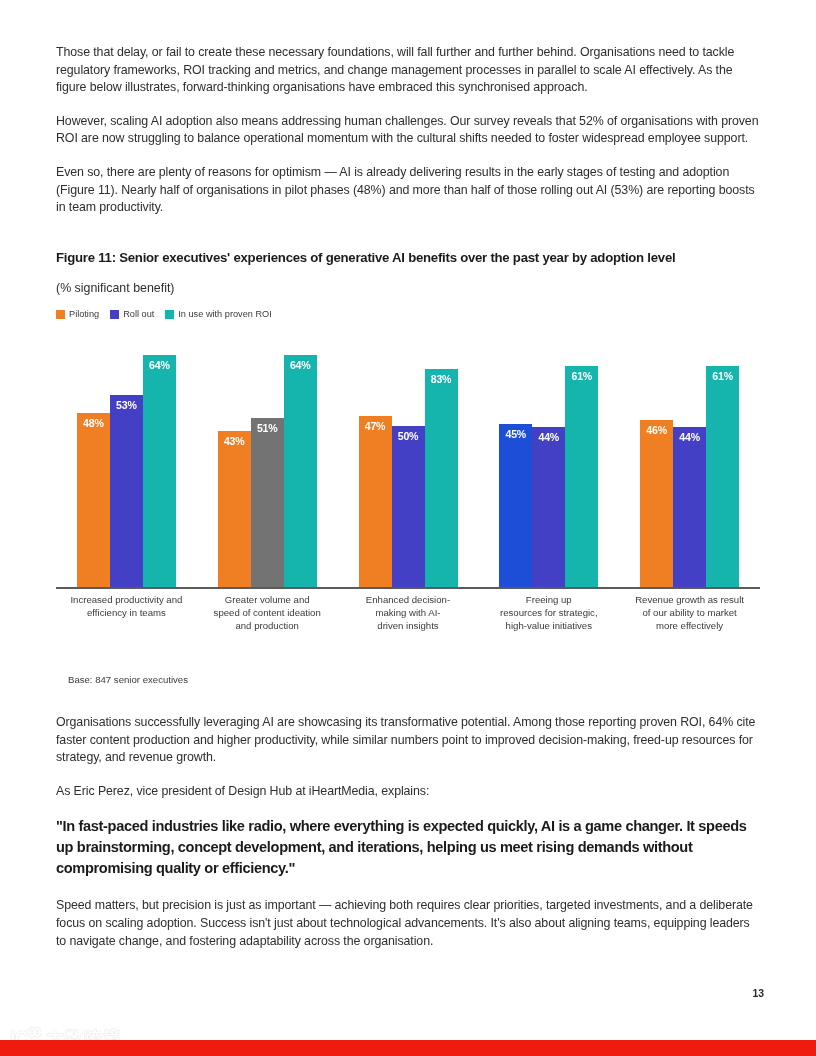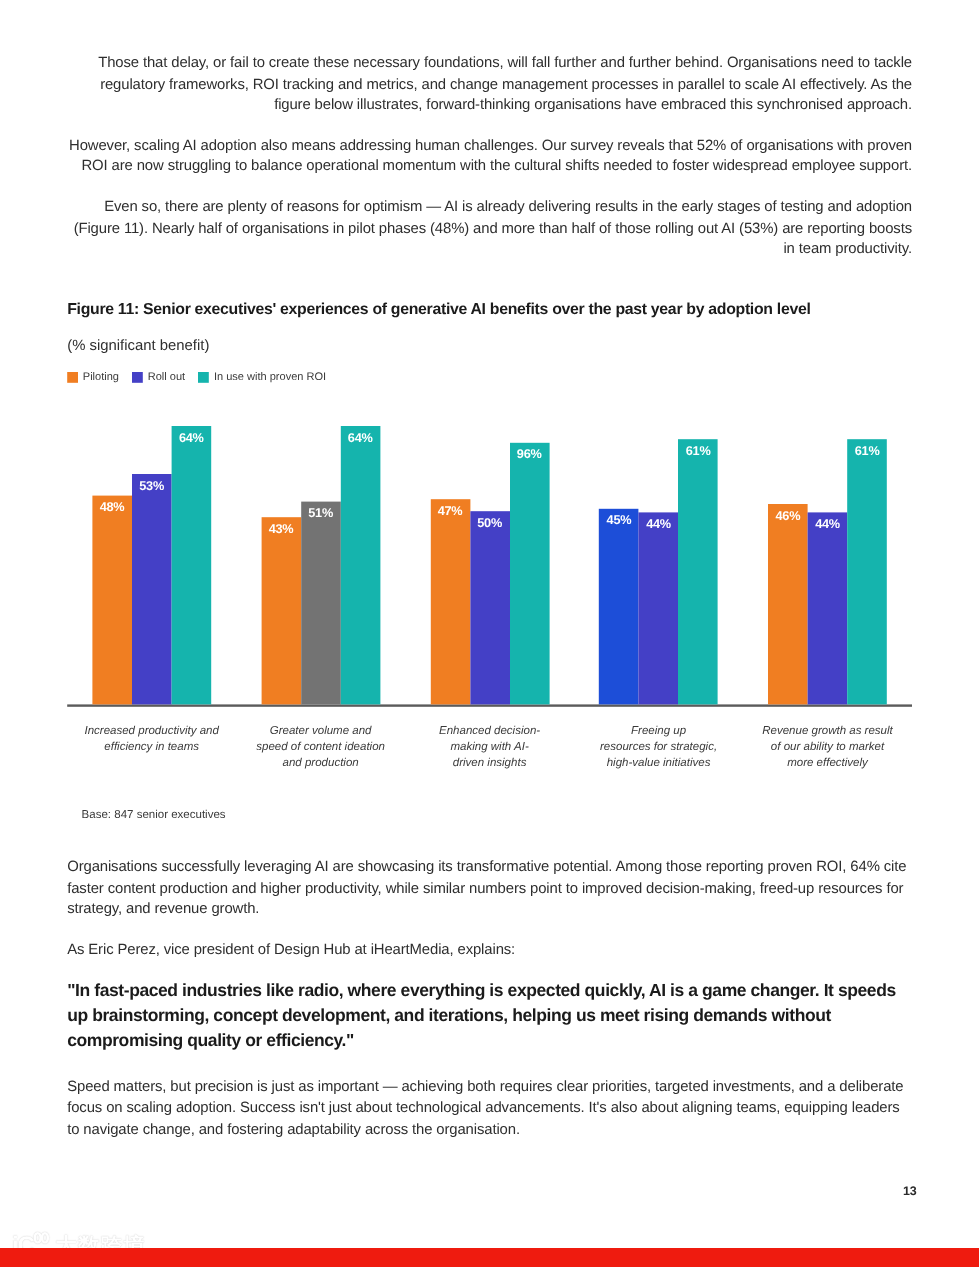--- a/index.html
+++ b/index.html
@@ -21,21 +21,20 @@
     position: absolute;
     inset: 0;
   }
 
   
   .content {
     position: absolute;
     left: 56px;
     top: 44px;
     width: 704px;
-    text-align: right;
   }
   p.para {
     font-size: 12.4px;
     line-height: 17.6px;
     margin: 0 0 16px 0;
     color: #2e2e2e;
     letter-spacing: -0.1px;
   }
   p.para:last-child { margin-bottom: 0; }
 
@@ -117,22 +116,21 @@
     font-size: 10.6px;
     font-weight: bold;
     color: #ffffff;
     letter-spacing: -0.2px;
   }
 
   .xlabels {
     position: relative;
     width: 704px;
     height: 60px;
-    margin-top: 14px;
-    font-style: italic;
+    margin-top: 4px;
   }
   .xlabel {
     position: absolute;
     top: 0;
     text-align: center;
     font-size: 9.6px;
     line-height: 13.2px;
     color: #3a3a3a;
   }
 
@@ -260,21 +258,21 @@
           </div>
         </div>
         <div class="group" style="left: 302.5px; width: 99px;">
           <div class="bar" style="background: rgb(240, 126, 34); height: 170.543px; width: 33px;">
             <div class="bar-val">47%</div>
           </div>
           <div class="bar" style="background: rgb(68, 64, 198); height: 161px; width: 33px;">
             <div class="bar-val">50%</div>
           </div>
           <div class="bar" style="background: rgb(21, 180, 173); height: 217.714px; width: 33px;">
-            <div class="bar-val">96%</div>
+            <div class="bar-val">83%</div>
           </div>
         </div>
         <div class="group" style="left: 443.3px; width: 99px;">
           <div class="bar" style="background: #1d4ed8; height: 163.286px; width: 33px;">
             <div class="bar-val">45%</div>
           </div>
           <div class="bar" style="background: rgb(68, 64, 198); height: 159.657px; width: 33px;">
             <div class="bar-val">44%</div>
           </div>
           <div class="bar" style="background: rgb(21, 180, 173); height: 221.343px; width: 33px;">

